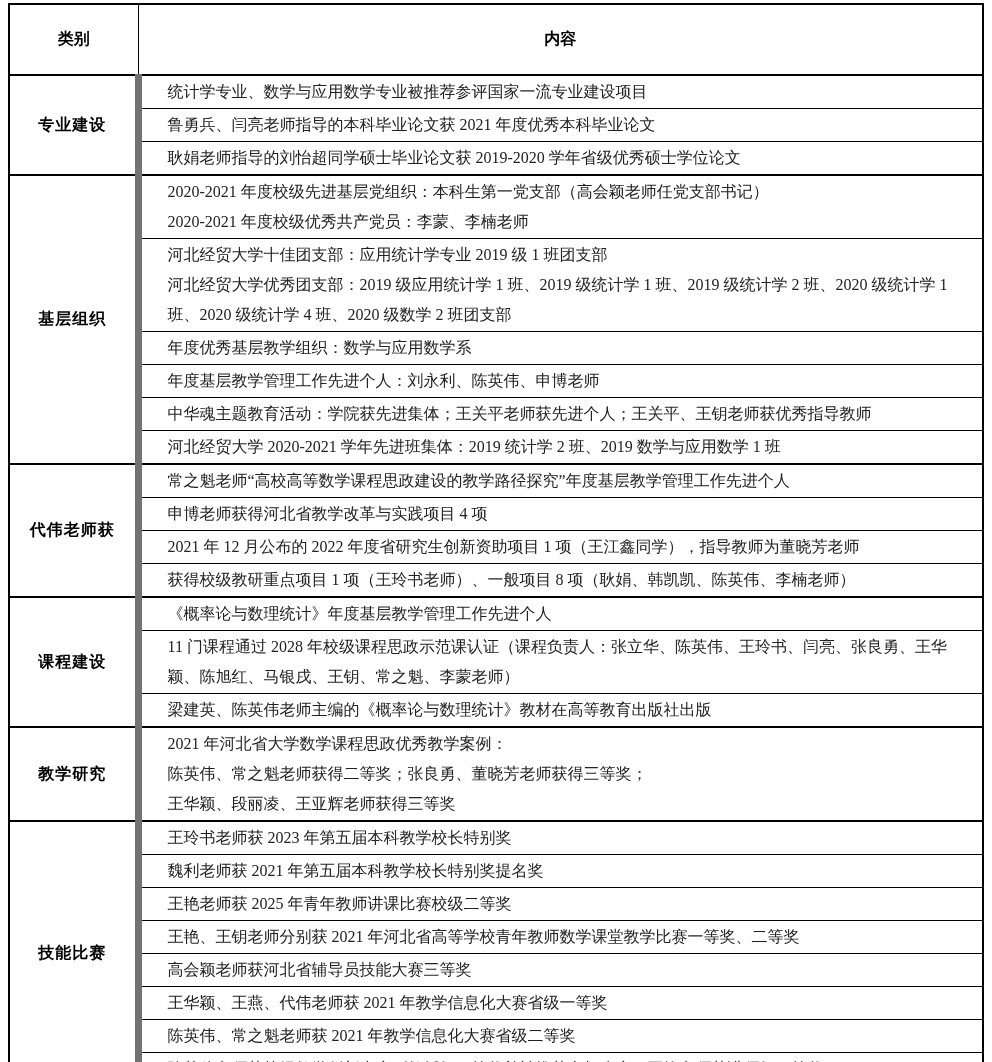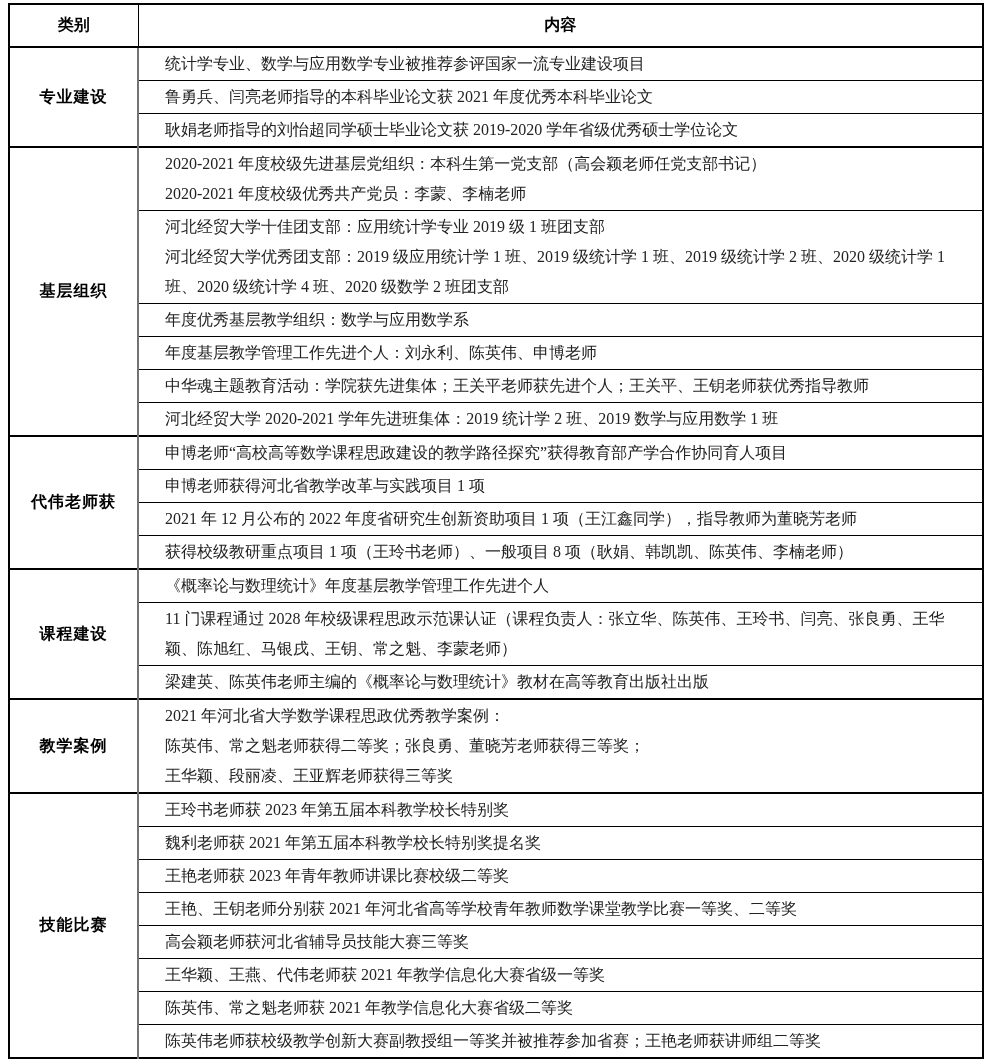--- a/index.html
+++ b/index.html
@@ -24,38 +24,38 @@
   col.col-body  { width: auto; }
   thead th {
     border-bottom: 2px solid #000000;
     height: 29px;
     font-family: "Liberation Sans", "DejaVu Sans", sans-serif;
     font-weight: bold;
     font-size: 16px;
     color: #000000;
     text-align: center;
     vertical-align: middle;
-    padding: 6px 4px;
+    padding: 20px 4px;
   }
   thead th.cat-h {
     border-right: 1px solid #000000;
   }
   td.cat {
     border-right: 1px solid #000000;
     text-align: center;
     vertical-align: middle;
     font-family: "Liberation Sans", "DejaVu Sans", sans-serif;
     font-weight: bold;
     font-size: 16px;
     color: #000000;
     letter-spacing: 1px;
     padding: 0 4px;
   }
   td.content {
-    border-left: 2px solid #737373;
+    border-left: 7px solid #737373;
     border-top: 1px solid #000000;
     font-family: "Liberation Serif", "DejaVu Serif", serif;
     font-size: 16px;
     line-height: 30px;
     color: #222222;
     text-align: left;
     vertical-align: middle;
     padding: 1px 10px 1px 26px;
     white-space: pre-line;
     word-break: break-all;
@@ -106,56 +106,56 @@
           <td class="content">年度基层教学管理工作先进个人：刘永利、陈英伟、申博老师</td>
         </tr>
         <tr>
           <td class="content">中华魂主题教育活动：学院获先进集体；王关平老师获先进个人；王关平、王钥老师获优秀指导教师</td>
         </tr>
         <tr>
           <td class="content">河北经贸大学 2020-2021 学年先进班集体：2019 统计学 2 班、2019 数学与应用数学 1 班</td>
         </tr>
         <tr class="group-first">
           <td class="cat" rowspan="4">代伟老师获</td>
-          <td class="content">申博老师“高校高等数学课程思政建设的教学路径探究”获得教育部产学合作协同育人项目</td>
+          <td class="content">常之魁老师“高校高等数学课程思政建设的教学路径探究”年度基层教学管理工作先进个人</td>
         </tr>
         <tr>
-          <td class="content">申博老师获得河北省教学改革与实践项目 1 项</td>
+          <td class="content">申博老师获得河北省教学改革与实践项目 4 项</td>
         </tr>
         <tr>
           <td class="content">2021 年 12 月公布的 2022 年度省研究生创新资助项目 1 项（王江鑫同学），指导教师为董晓芳老师</td>
         </tr>
         <tr>
           <td class="content">获得校级教研重点项目 1 项（王玲书老师）、一般项目 8 项（耿娟、韩凯凯、陈英伟、李楠老师）</td>
         </tr>
         <tr class="group-first">
           <td class="cat" rowspan="3">课程建设</td>
           <td class="content">《概率论与数理统计》年度基层教学管理工作先进个人</td>
         </tr>
         <tr>
           <td class="content">11 门课程通过 2028 年校级课程思政示范课认证（课程负责人：张立华、陈英伟、王玲书、闫亮、张良勇、王华颖、陈旭红、马银戌、王钥、常之魁、李蒙老师）</td>
         </tr>
         <tr>
           <td class="content">梁建英、陈英伟老师主编的《概率论与数理统计》教材在高等教育出版社出版</td>
         </tr>
         <tr class="group-first">
-          <td class="cat" rowspan="1">教学案例</td>
+          <td class="cat" rowspan="1">教学研究</td>
           <td class="content">2021 年河北省大学数学课程思政优秀教学案例：
 陈英伟、常之魁老师获得二等奖；张良勇、董晓芳老师获得三等奖；
 王华颖、段丽凌、王亚辉老师获得三等奖</td>
         </tr>
         <tr class="group-first">
           <td class="cat" rowspan="8">技能比赛</td>
           <td class="content">王玲书老师获 2023 年第五届本科教学校长特别奖</td>
         </tr>
         <tr>
           <td class="content">魏利老师获 2021 年第五届本科教学校长特别奖提名奖</td>
         </tr>
         <tr>
-          <td class="content">王艳老师获 2023 年青年教师讲课比赛校级二等奖</td>
+          <td class="content">王艳老师获 2025 年青年教师讲课比赛校级二等奖</td>
         </tr>
         <tr>
           <td class="content">王艳、王钥老师分别获 2021 年河北省高等学校青年教师数学课堂教学比赛一等奖、二等奖</td>
         </tr>
         <tr>
           <td class="content">高会颖老师获河北省辅导员技能大赛三等奖</td>
         </tr>
         <tr>
           <td class="content">王华颖、王燕、代伟老师获 2021 年教学信息化大赛省级一等奖</td>
         </tr>

